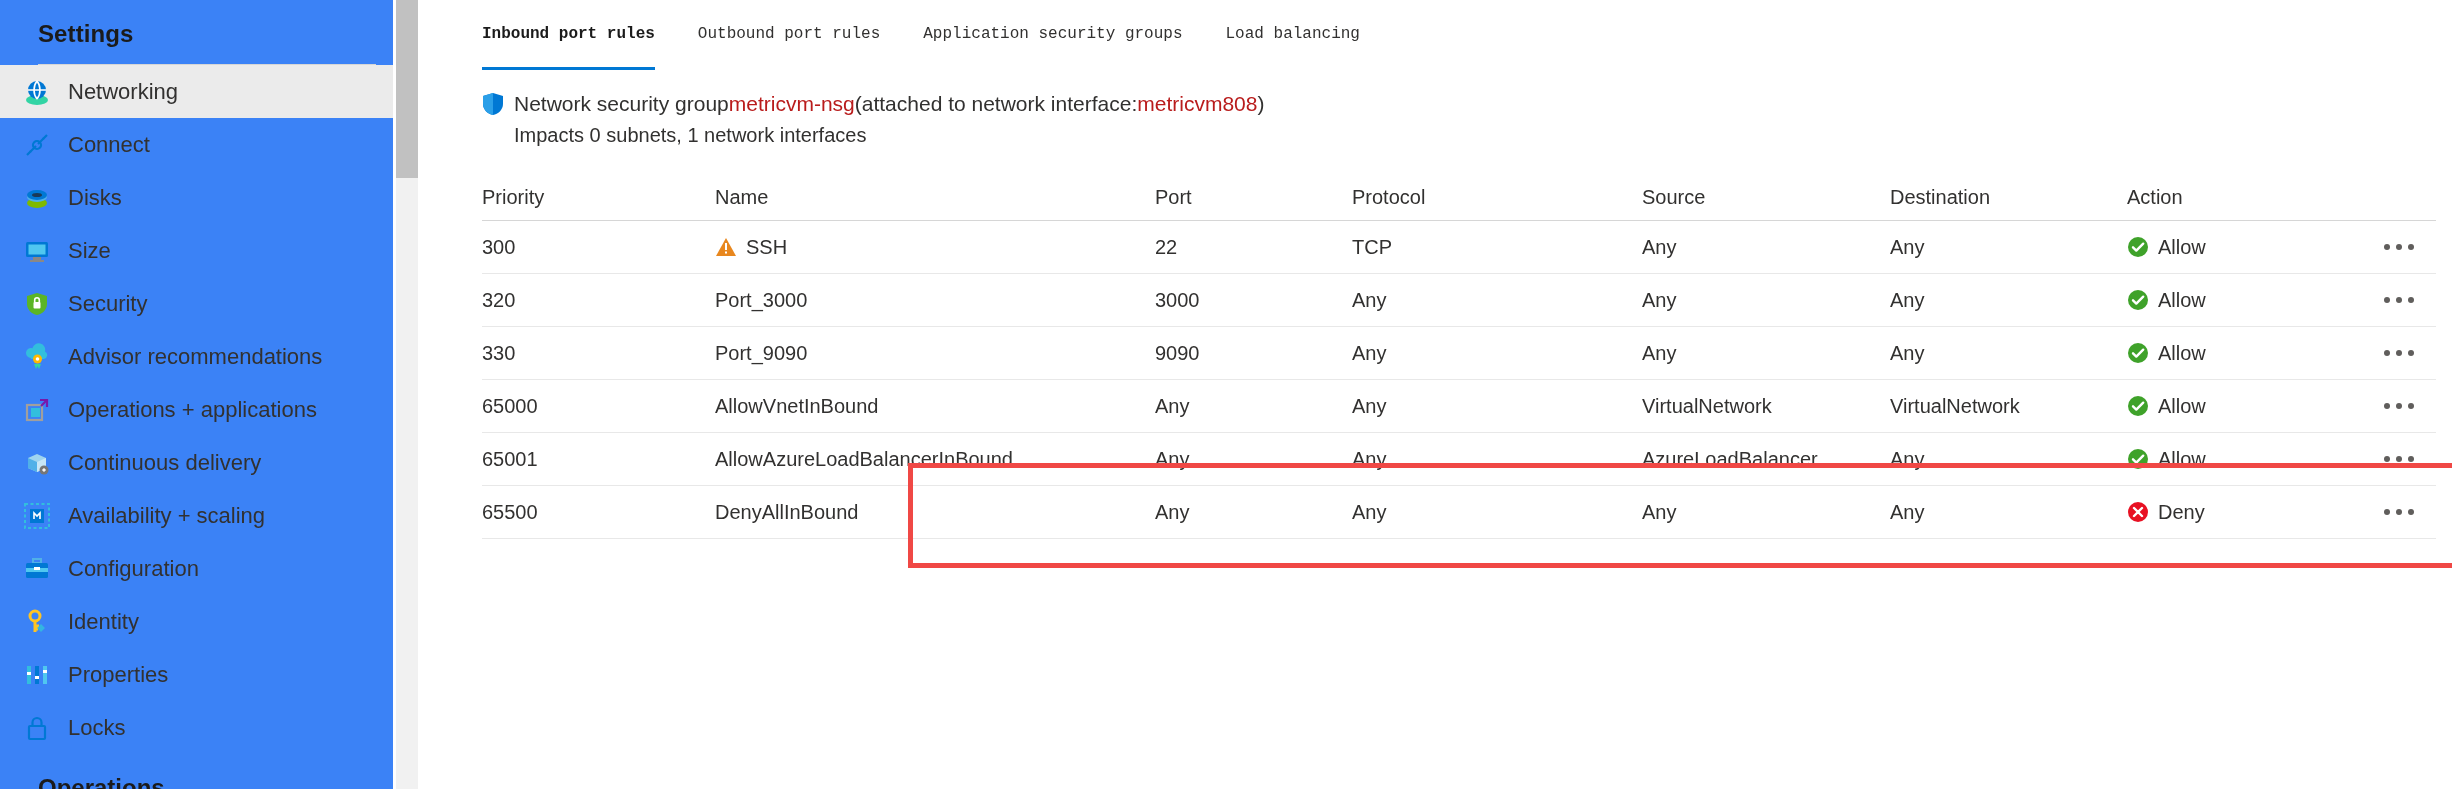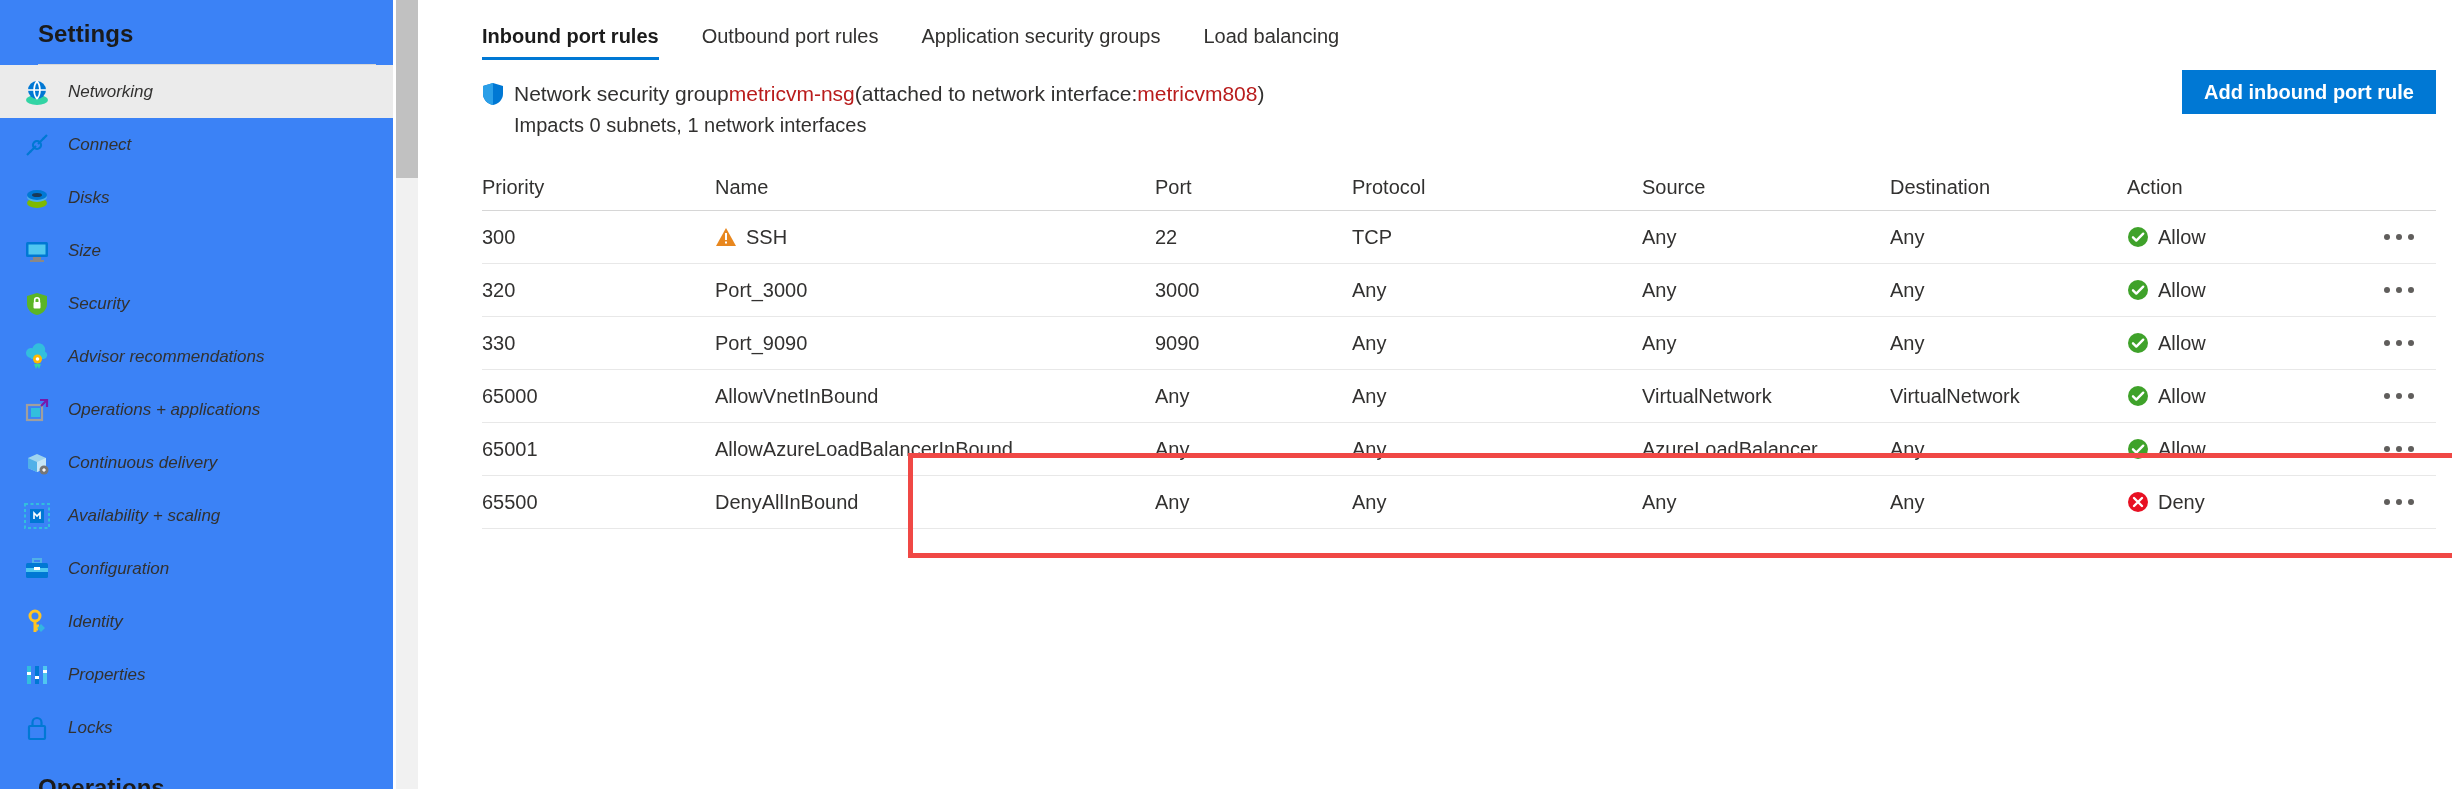--- a/index.html
+++ b/index.html
@@ -22,21 +22,21 @@
   #sidebar-title {
     font-size: 24px; font-weight: bold; color: #1b1b1b;
     padding: 20px 0 0 38px; letter-spacing: .1px;
   }
   #sidebar-divider {
     margin: 16px 0 0 38px; width: 338px; height: 1px; background: #d6d6d6;
   }
   .nav-item {
     display: flex; align-items: center;
     height: 53px; padding-left: 22px; cursor: pointer;
-    color: #323130; font-size: 17px; white-space: nowrap; font-style: italic;
+    color: #323130; font-size: 22px; white-space: nowrap;
   }
   .nav-item.selected { background: #ebebeb; }
   .nav-icon {
     width: 30px; height: 30px; margin-right: 16px;
     display: flex; align-items: center; justify-content: center;
     flex: 0 0 30px;
   }
   .nav-label { line-height: 1; }
   #sidebar-group-head {
     font-size: 24px; font-weight: bold; color: #1b1b1b;
@@ -50,22 +50,22 @@
   #sb-thumb {
     position: absolute; left: 396px; top: 0; width: 22px; height: 178px;
     background: #c1c1c1;
   }
 
   
   #main { position: absolute; left: 420px; top: 0; width: 2032px; height: 789px; background:#fff; }
 
   #tabs { display: flex; align-items: flex-start; padding: 25px 0 0 62px; gap: 0; }
   .tab {
-    font-size: 20px; color: #323130; padding: 0 0 12px 0; margin-right: 43px;
-    cursor: pointer; white-space: nowrap; position: relative;
+    font-size: 16px; color: #323130; padding: 0 0 27px 0; margin-right: 43px;
+    cursor: pointer; white-space: nowrap; position: relative; font-family: Liberation Mono, monospace;
   }
   .tab.active { font-weight: bold; color: #1b1b1b; }
   .tab.active::after {
     content: ""; position: absolute; left: 0; right: 0; bottom: 0;
     height: 3px; background: #0078d4;
   }
 
   #nsg-block { position: relative; padding: 22px 0 0 62px; }
   #nsg-line1 { display: flex; align-items: center; font-size: 21px; color: #323130; white-space: nowrap; }
   #nsg-shield { width: 22px; height: 24px; margin-right: 10px; flex:0 0 22px; }
@@ -282,21 +282,20 @@
           </svg>
         </span>
         <span>Network security group </span>
         <span class="lnk">metricvm-nsg</span>
         <span> (attached to network interface: </span>
         <span class="lnk">metricvm808</span>
         <span>)</span>
       </div>
       <div id="nsg-line2">Impacts 0 subnets, 1 network interfaces</div>
 
-      <button id="add-btn">Add inbound port rule</button>
     </div>
 
     <div id="table">
       <div class="row head">
         <div class="c-priority">Priority</div>
         <div class="c-name">Name</div>
         <div class="c-port">Port</div>
         <div class="c-protocol">Protocol</div>
         <div class="c-source">Source</div>
         <div class="c-dest">Destination</div>

